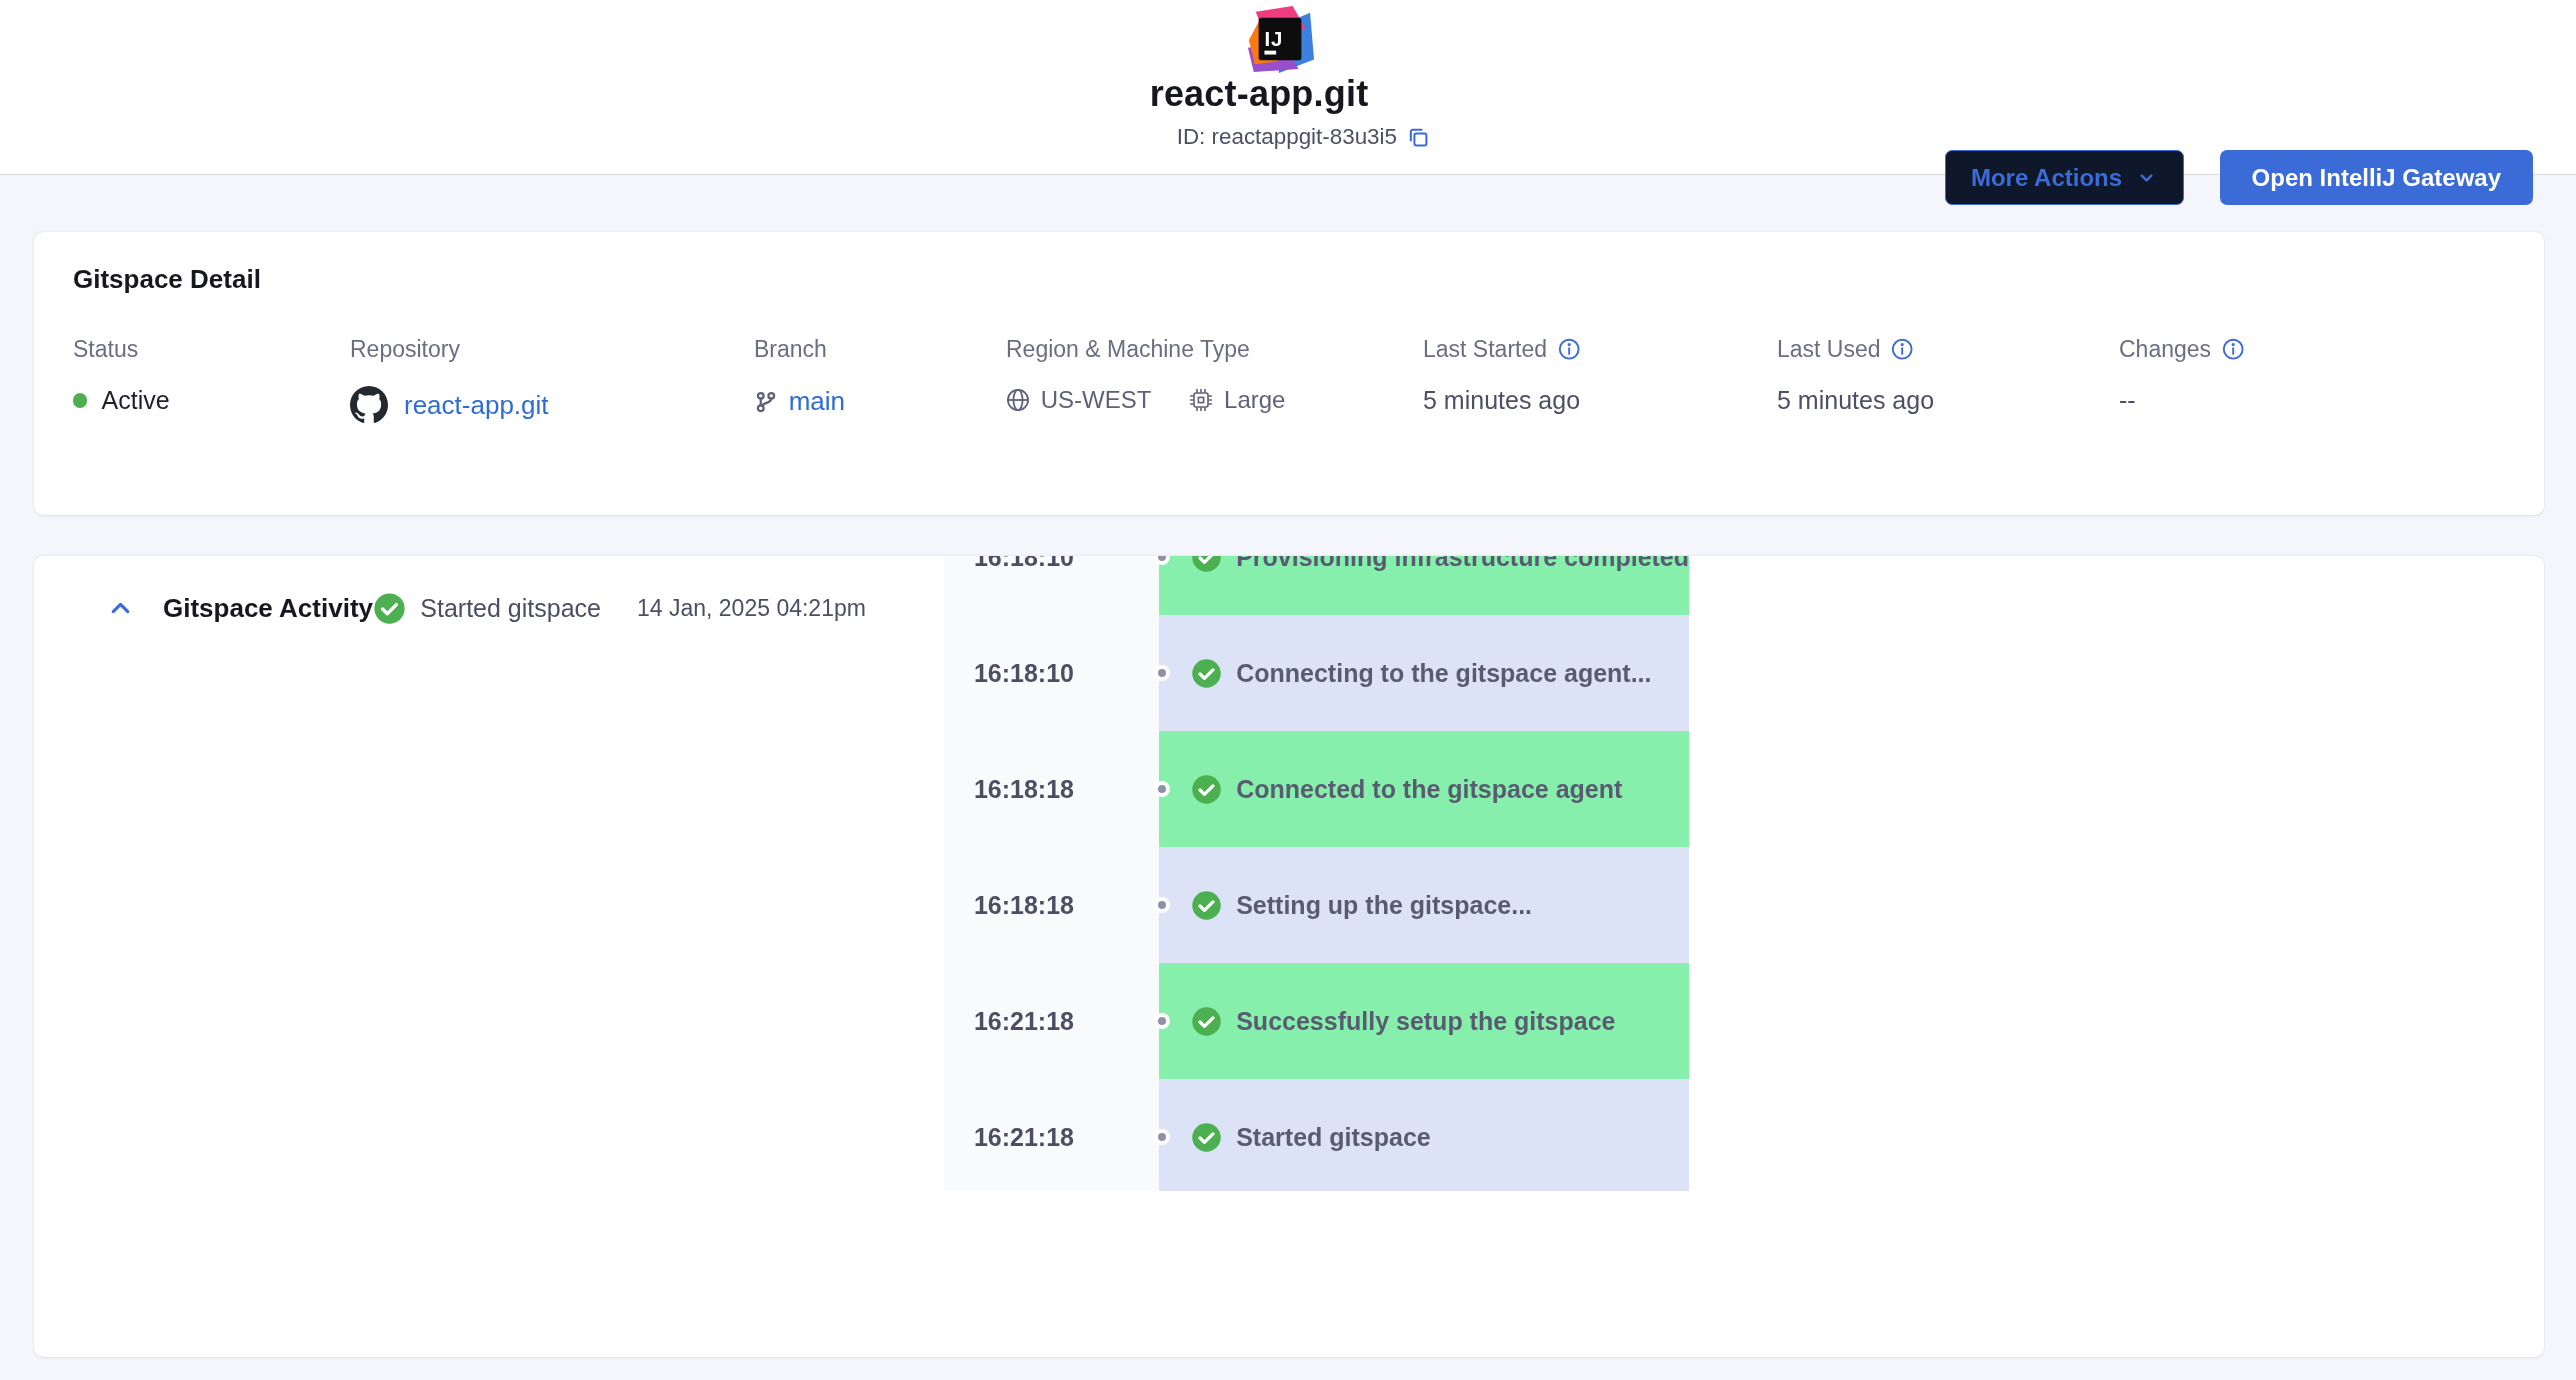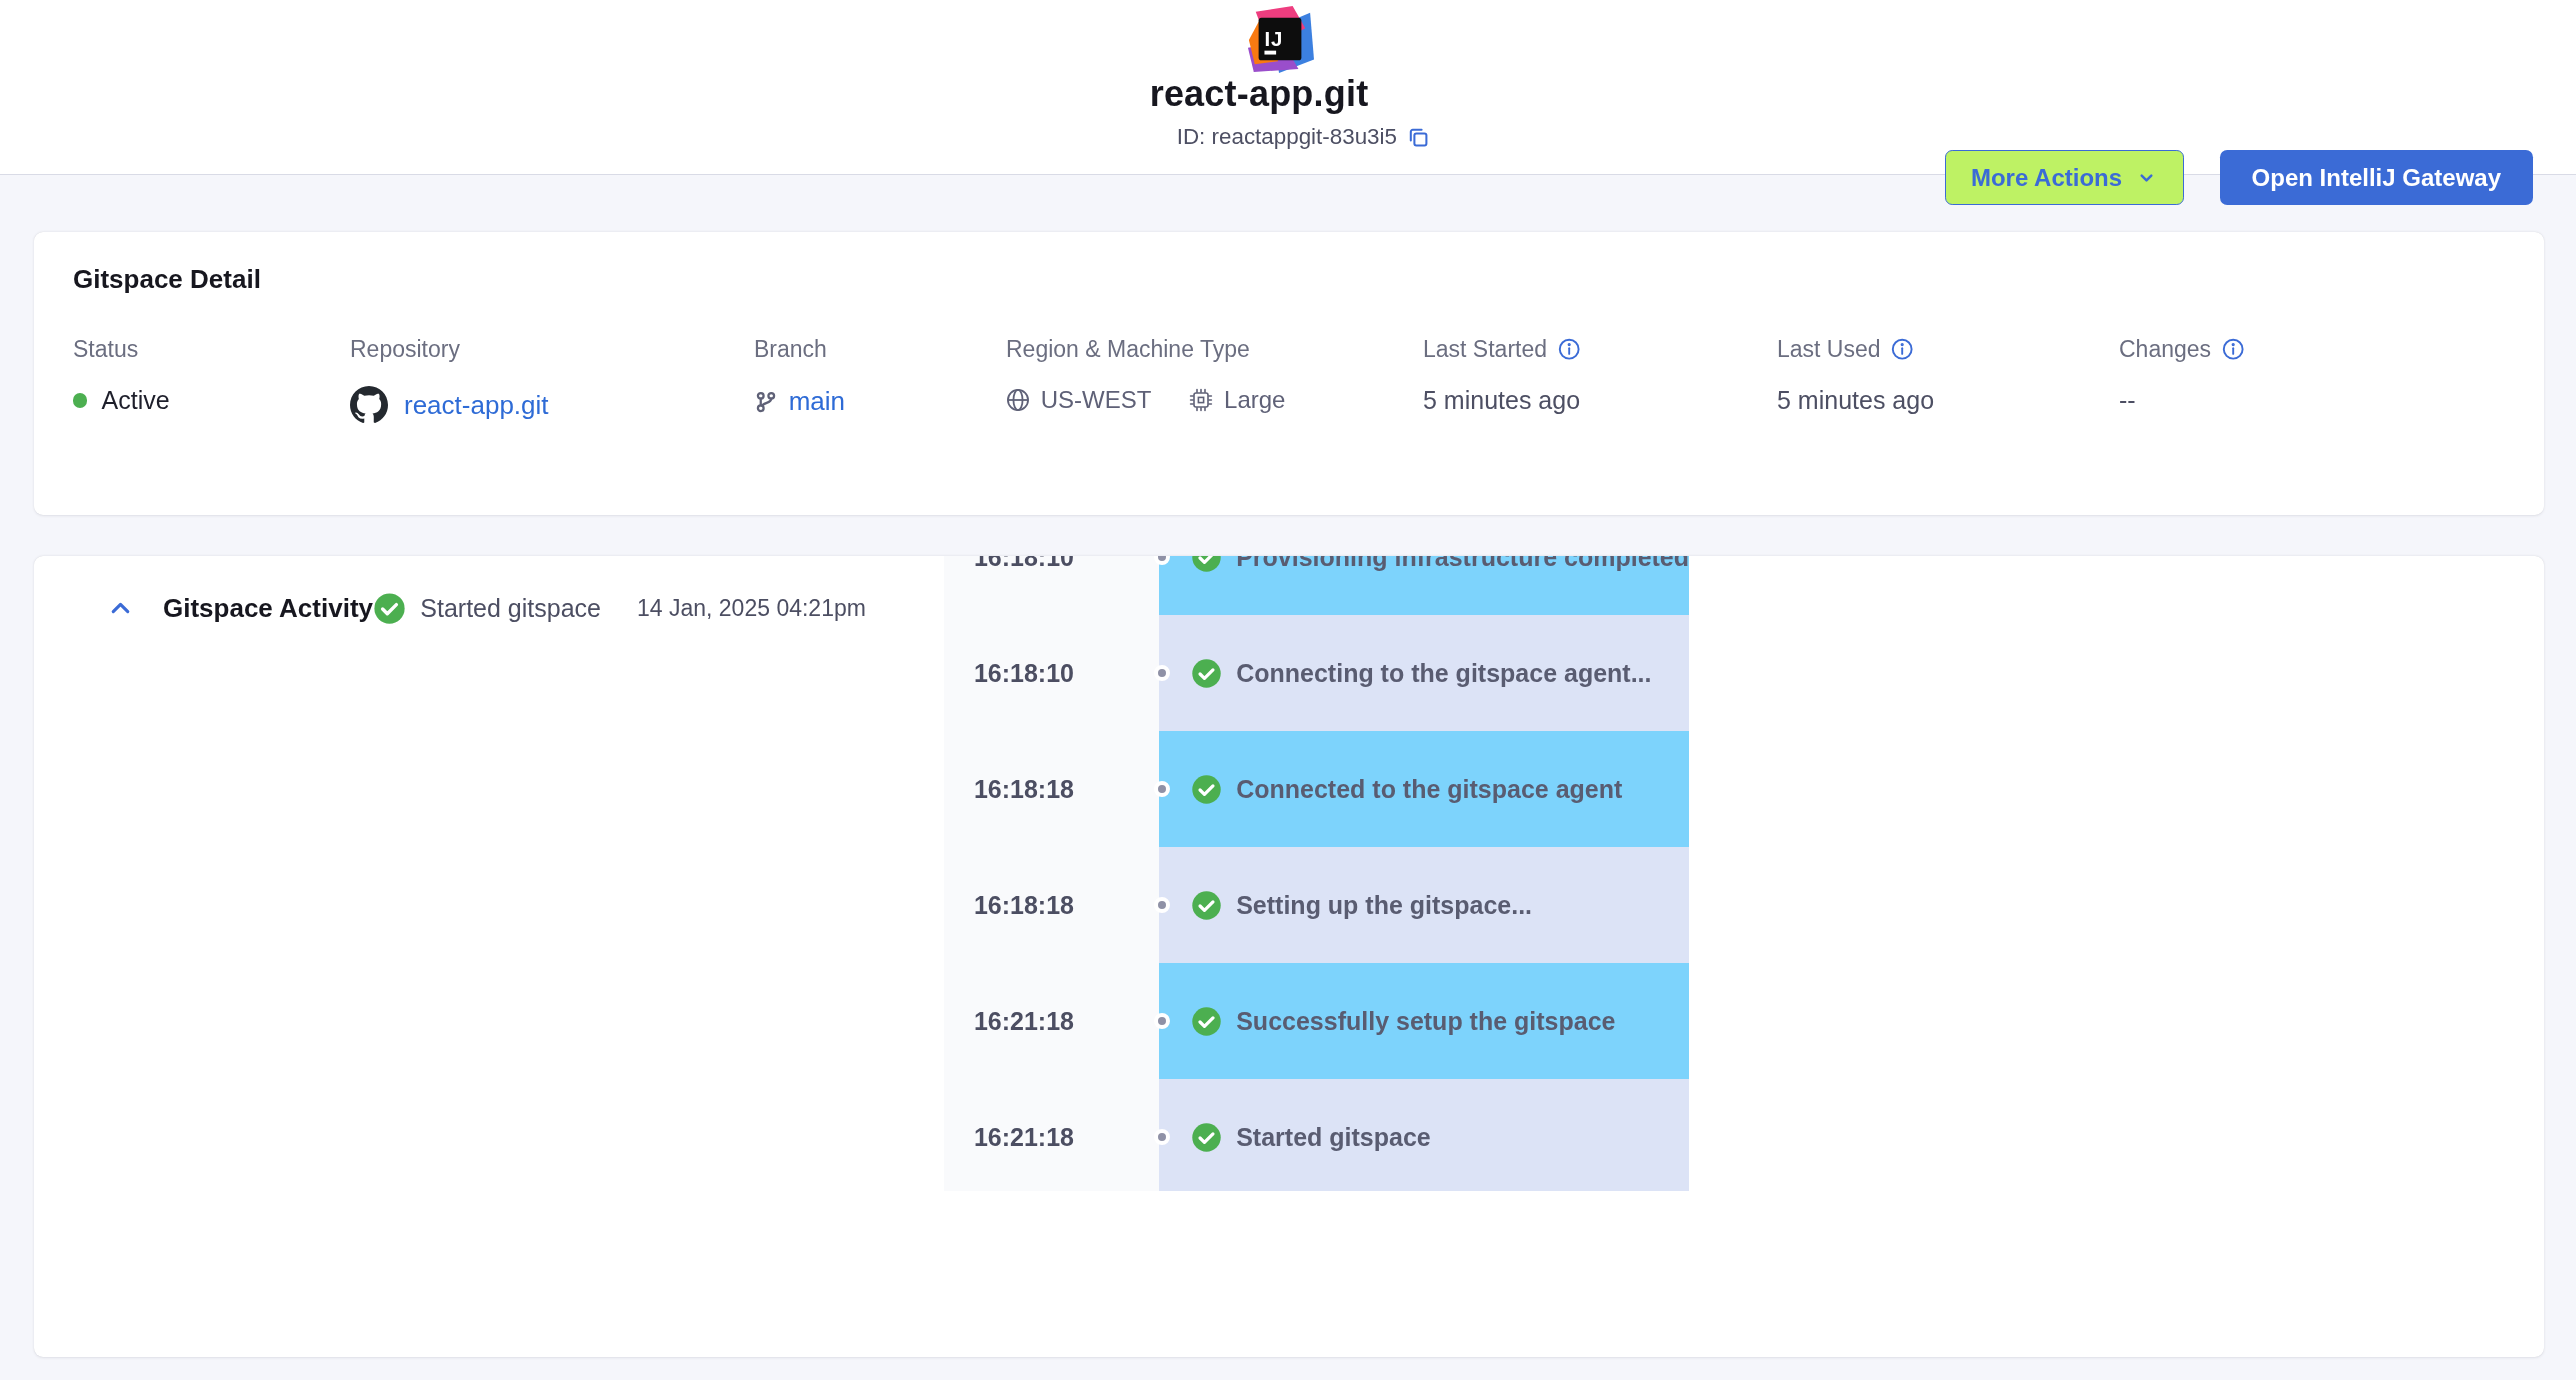--- a/index.html
+++ b/index.html
@@ -19,21 +19,21 @@
     flex-direction:column;
   }
   .logo-wrap { width:68px; height:68px; flex:0 0 auto; margin-top:5.4px; }
   .title-block { margin-left:19.7px; }
   .page-title { font-size:36px; font-weight:bold; color:#17171f; letter-spacing:0.2px; }
   .id-row { display:flex; align-items:center; gap:9px; margin-top:9px;margin-left:27px; }
   .id-text { font-size:22.4px; color:#4d4f63; }
   .header-actions { margin-left:auto; display:flex; align-items:center; gap:36px; }
   .btn { height:55px; border-radius:7.2px; font-size:24px; font-weight:bold;
          display:flex; align-items:center; justify-content:center; cursor:pointer; }
-  .btn-outline { border:1.8px solid #3b6bd6; color:#3b6bd6; background:#bef264; padding:0 25px; gap:12.5px; }
+  .btn-outline { border:1.8px solid #3b6bd6; color:#3b6bd6; background:#0f172a; padding:0 25px; gap:12.5px; }
   .btn-primary { background:#3b6bd6; color:#fff; border:none; padding:0 32px; }
   
   .content { padding:57px 32px 0 34px; }
   .card { background:#fff; border-radius:9px; box-shadow:0 0.9px 2.7px rgba(40,41,61,.10), 0 0 0.9px rgba(40,41,61,.12); }
   .detail-card { height:283px; padding:32px 39px; margin-bottom:41px; }
   .card-heading { font-size:26px; font-weight:bold; color:#17171f; }
   .fields-grid {
     margin-top:41px;
     display:grid;
     grid-template-columns:277px 404px 252px 417px 354px 342px 1fr;
@@ -62,21 +62,21 @@
     width:215px; flex:0 0 auto; background:#f9fafc;
     display:flex; align-items:center; padding-left:30px;
     font-size:25px; color:#4c4e62; position:relative;
   }
   .timeline-dot {
     position:absolute; right:-10.7px; top:50%; transform:translateY(-50%);
     width:16px; height:16px; border-radius:50%;
     background:#8f91a6; border:4.5px solid #ffffff; z-index:2;
   }
   .msg-cell { flex:1; display:flex; align-items:center; gap:14.3px; padding-left:32px; }
-  .log-row.dark .msg-cell { background:#7dd3fc; }
+  .log-row.dark .msg-cell { background:#86efac; }
   .log-row.light .msg-cell { background:#dce3f6; }
   .msg-text { font-size:25px; color:#595c71; }
   .icon { display:inline-flex; flex:0 0 auto; }
 </style>
 </head>
 <body>
 
 <header class="page-header">
   <span class="logo-wrap icon">
     <svg viewBox="0 0 70 70" width="68" height="68">

